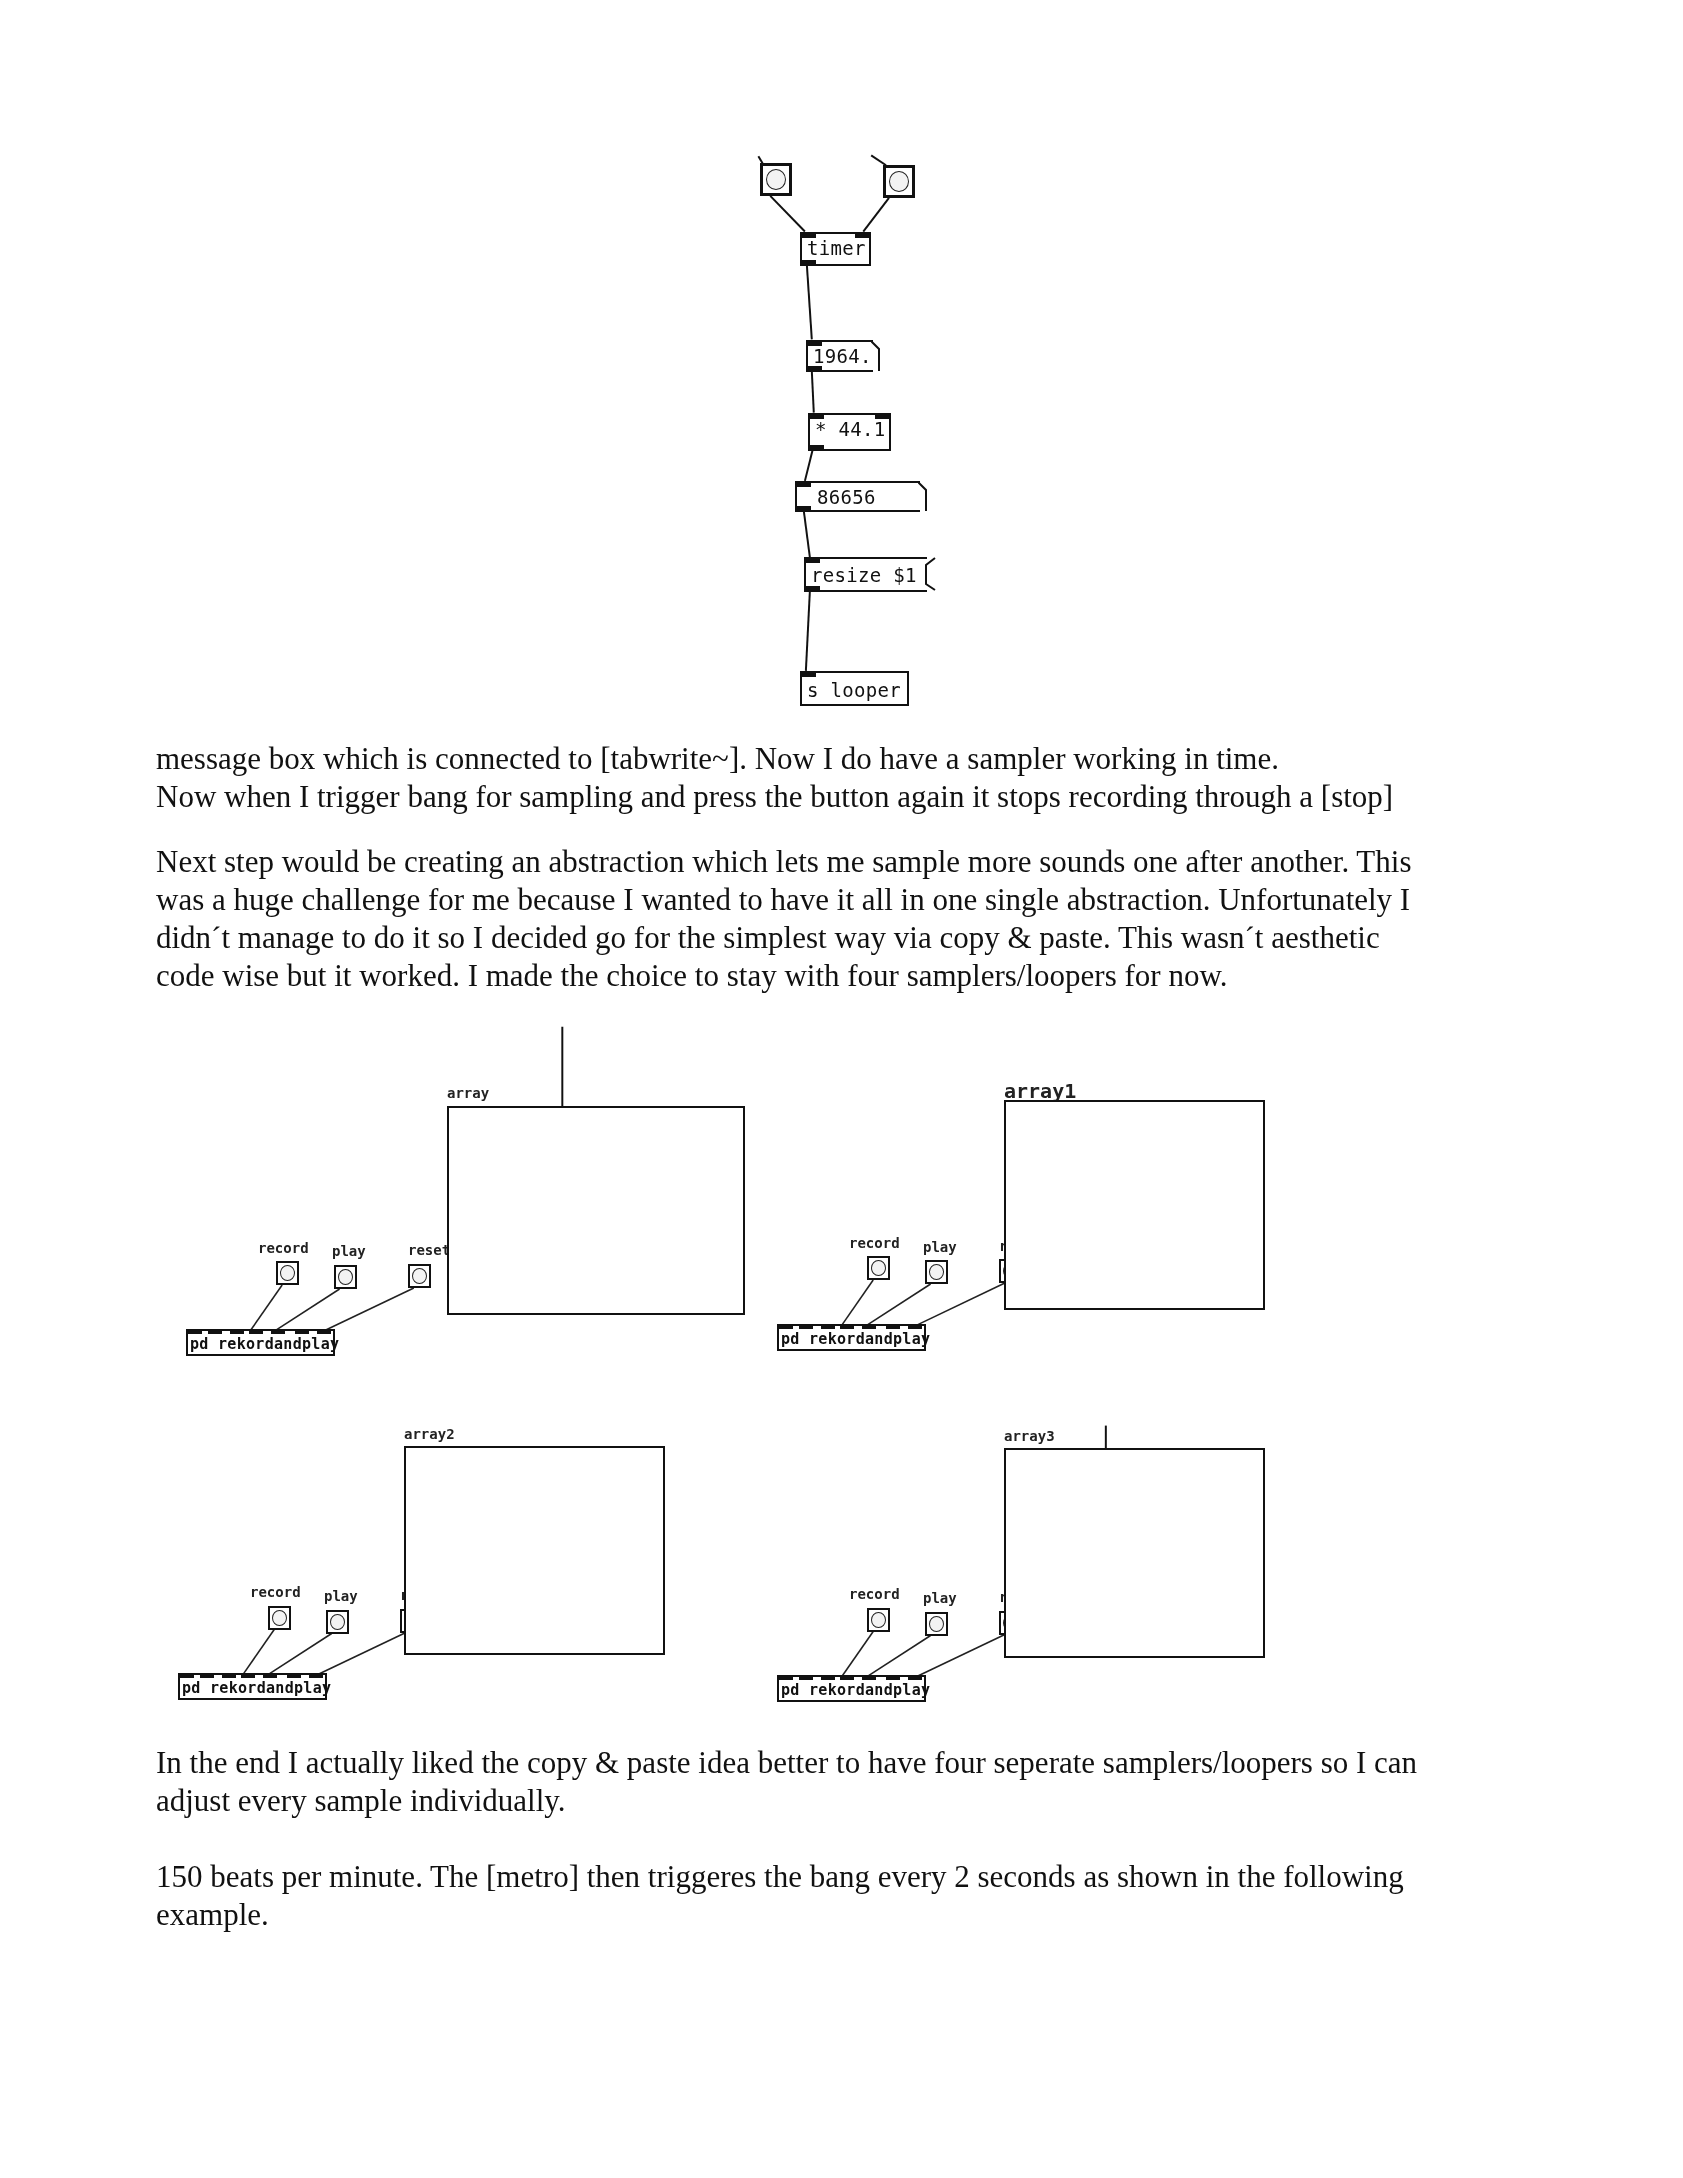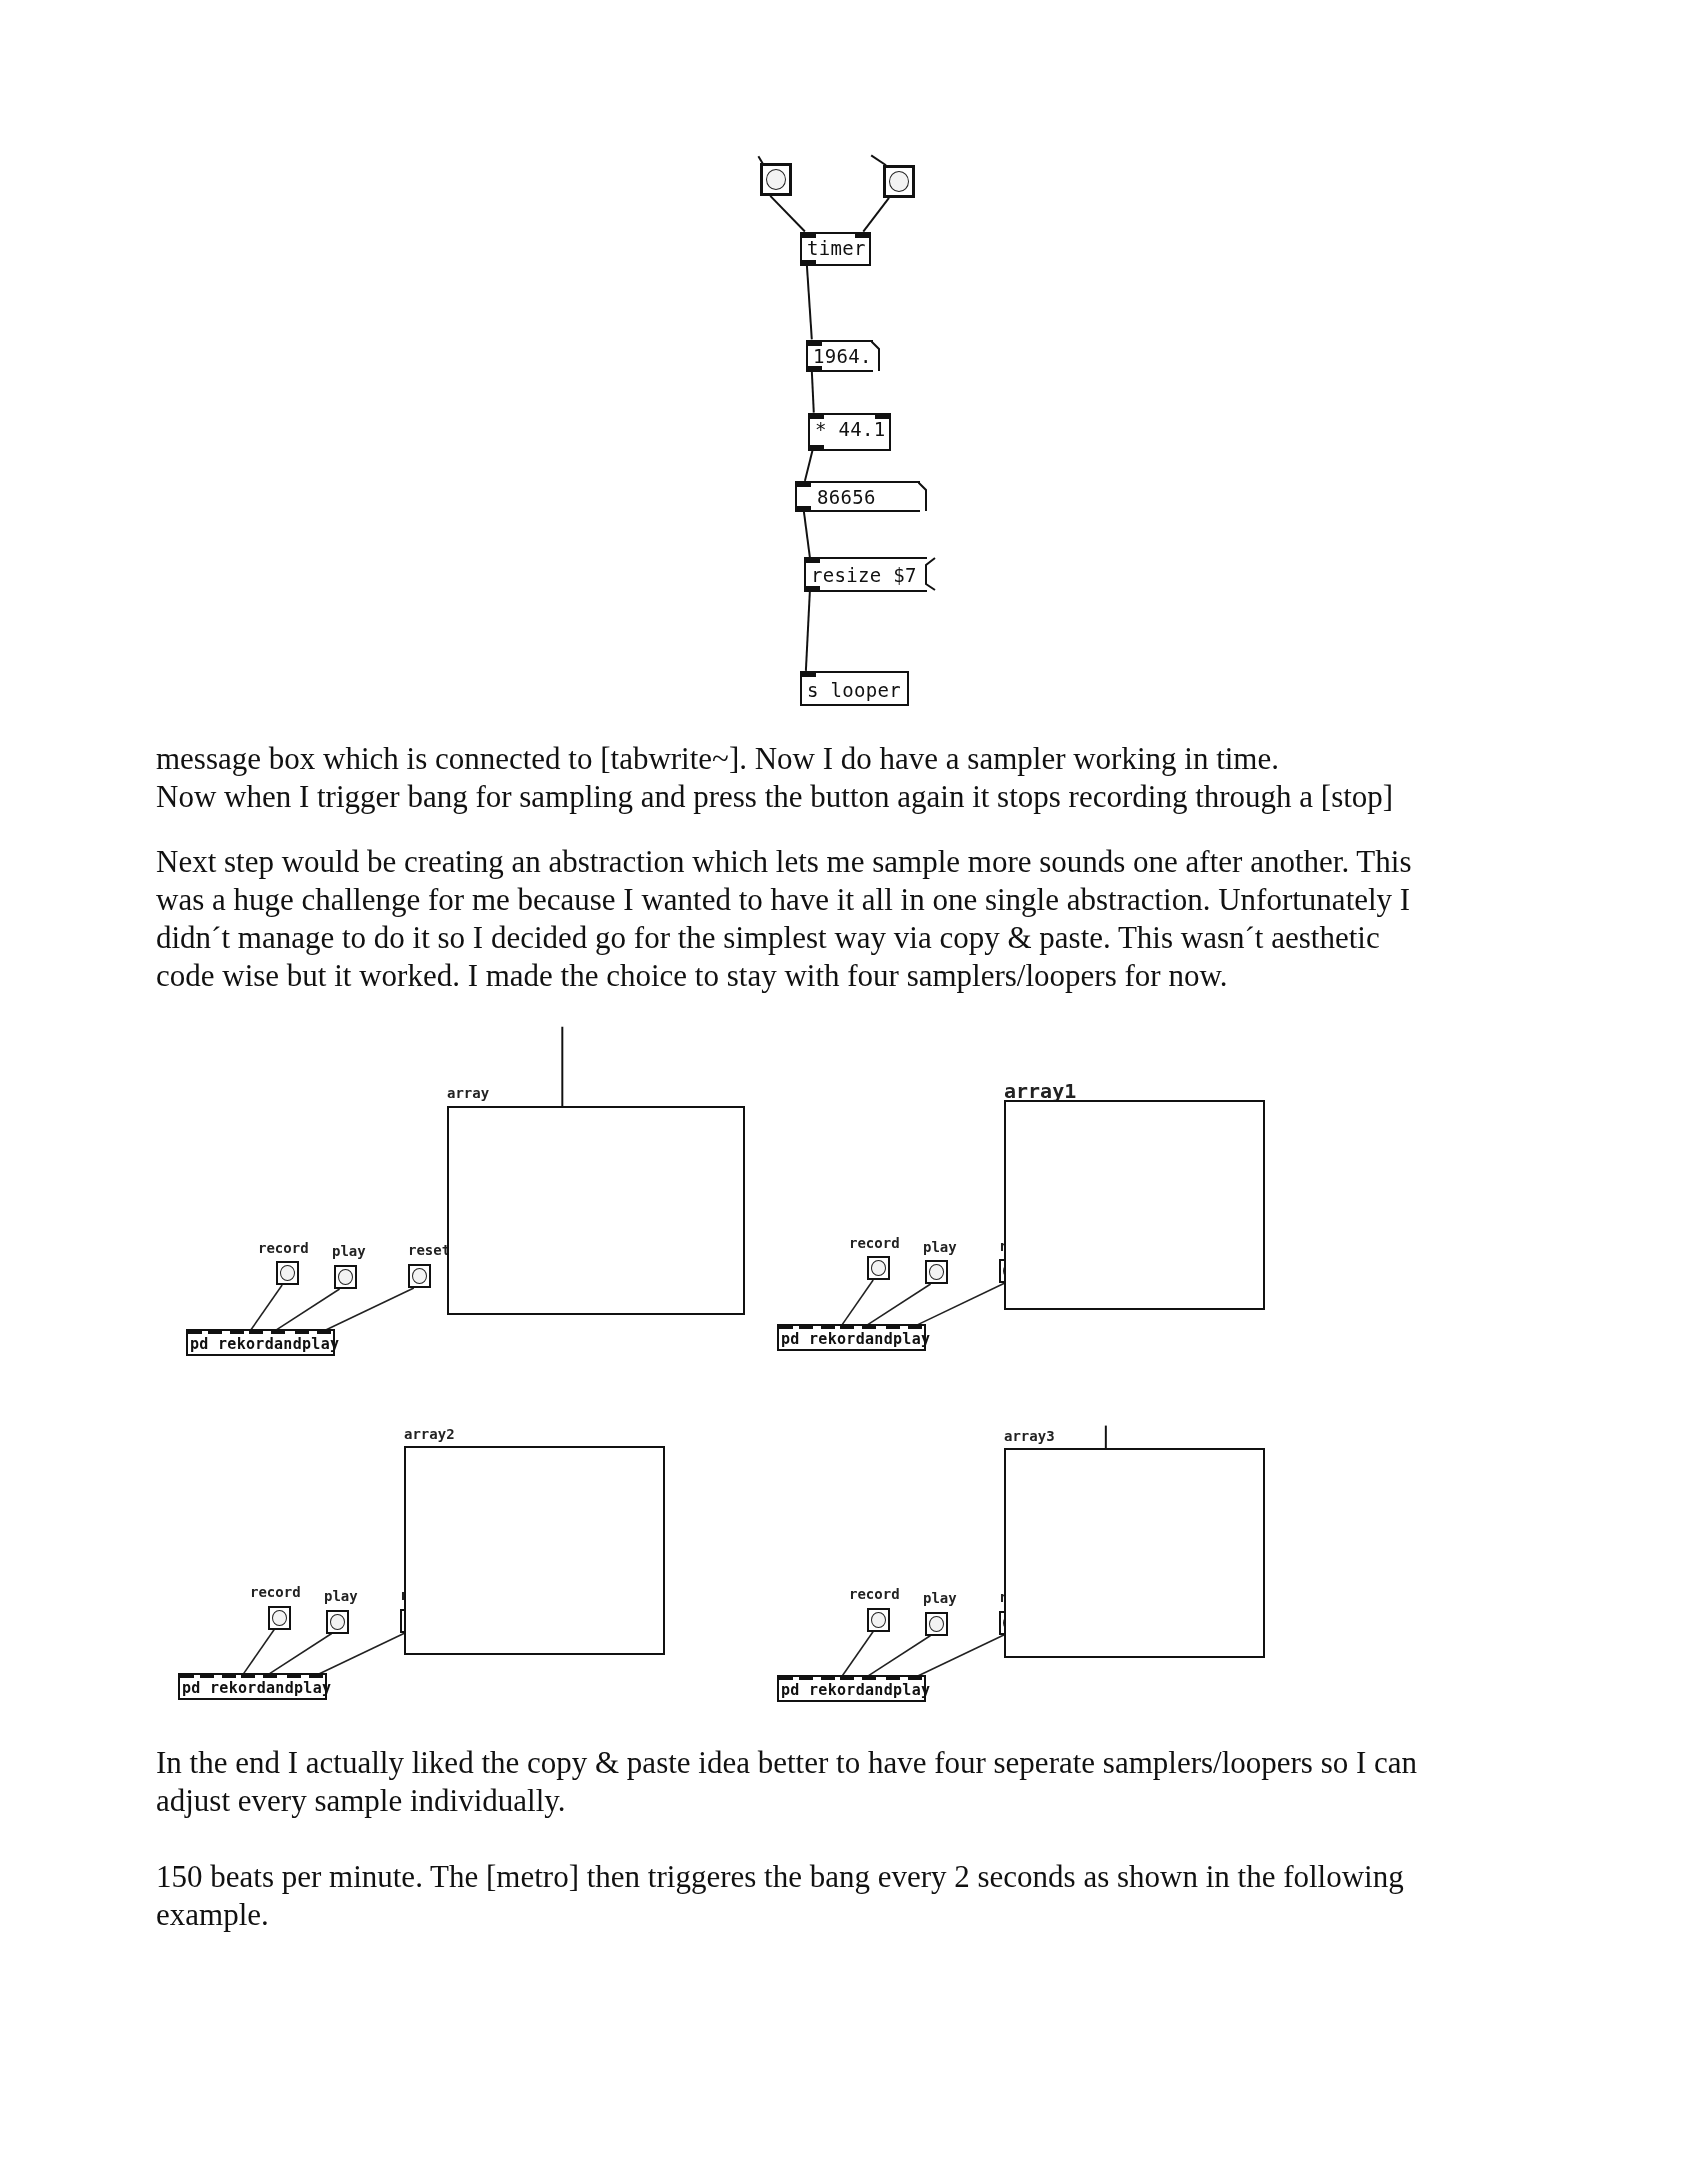--- a/index.html
+++ b/index.html
@@ -76,21 +76,21 @@
     <div class="inlet" style="left:0; width:14px;"></div>
     <span class="txt" style="left:20px;">86656</span>
     <div class="outlet" style="left:0; width:14px;"></div>
     <svg style="position:absolute; right:-8px; top:-2px;" width="10" height="31" viewBox="0 0 10 31">
         <polyline points="0,1 8,9 8,30" fill="none" stroke="#111" stroke-width="2"></polyline>
       </svg>
   </div>
 
   <div class="pdbox" style="left:804px; top:557px; width:123px; height:35px; border-right:none;">
     <div class="inlet" style="left:0; width:14px;"></div>
-    <span class="txt" style="top:5px;">resize $7</span>
+    <span class="txt" style="top:5px;">resize $1</span>
     <div class="outlet" style="left:0; width:14px;"></div>
     <svg style="position:absolute; right:-10px; top:-2px;" width="12" height="35" viewBox="0 0 12 35">
         <polyline points="10,1 1,8 1,27 10,33" fill="none" stroke="#111" stroke-width="2"></polyline>
       </svg>
   </div>
 
   <div class="pdbox" style="left:800px; top:671px; width:109px; height:35px;">
     <div class="inlet" style="left:0; width:14px;"></div>
     <span class="txt" style="top:6px;">s looper</span>
   </div>

